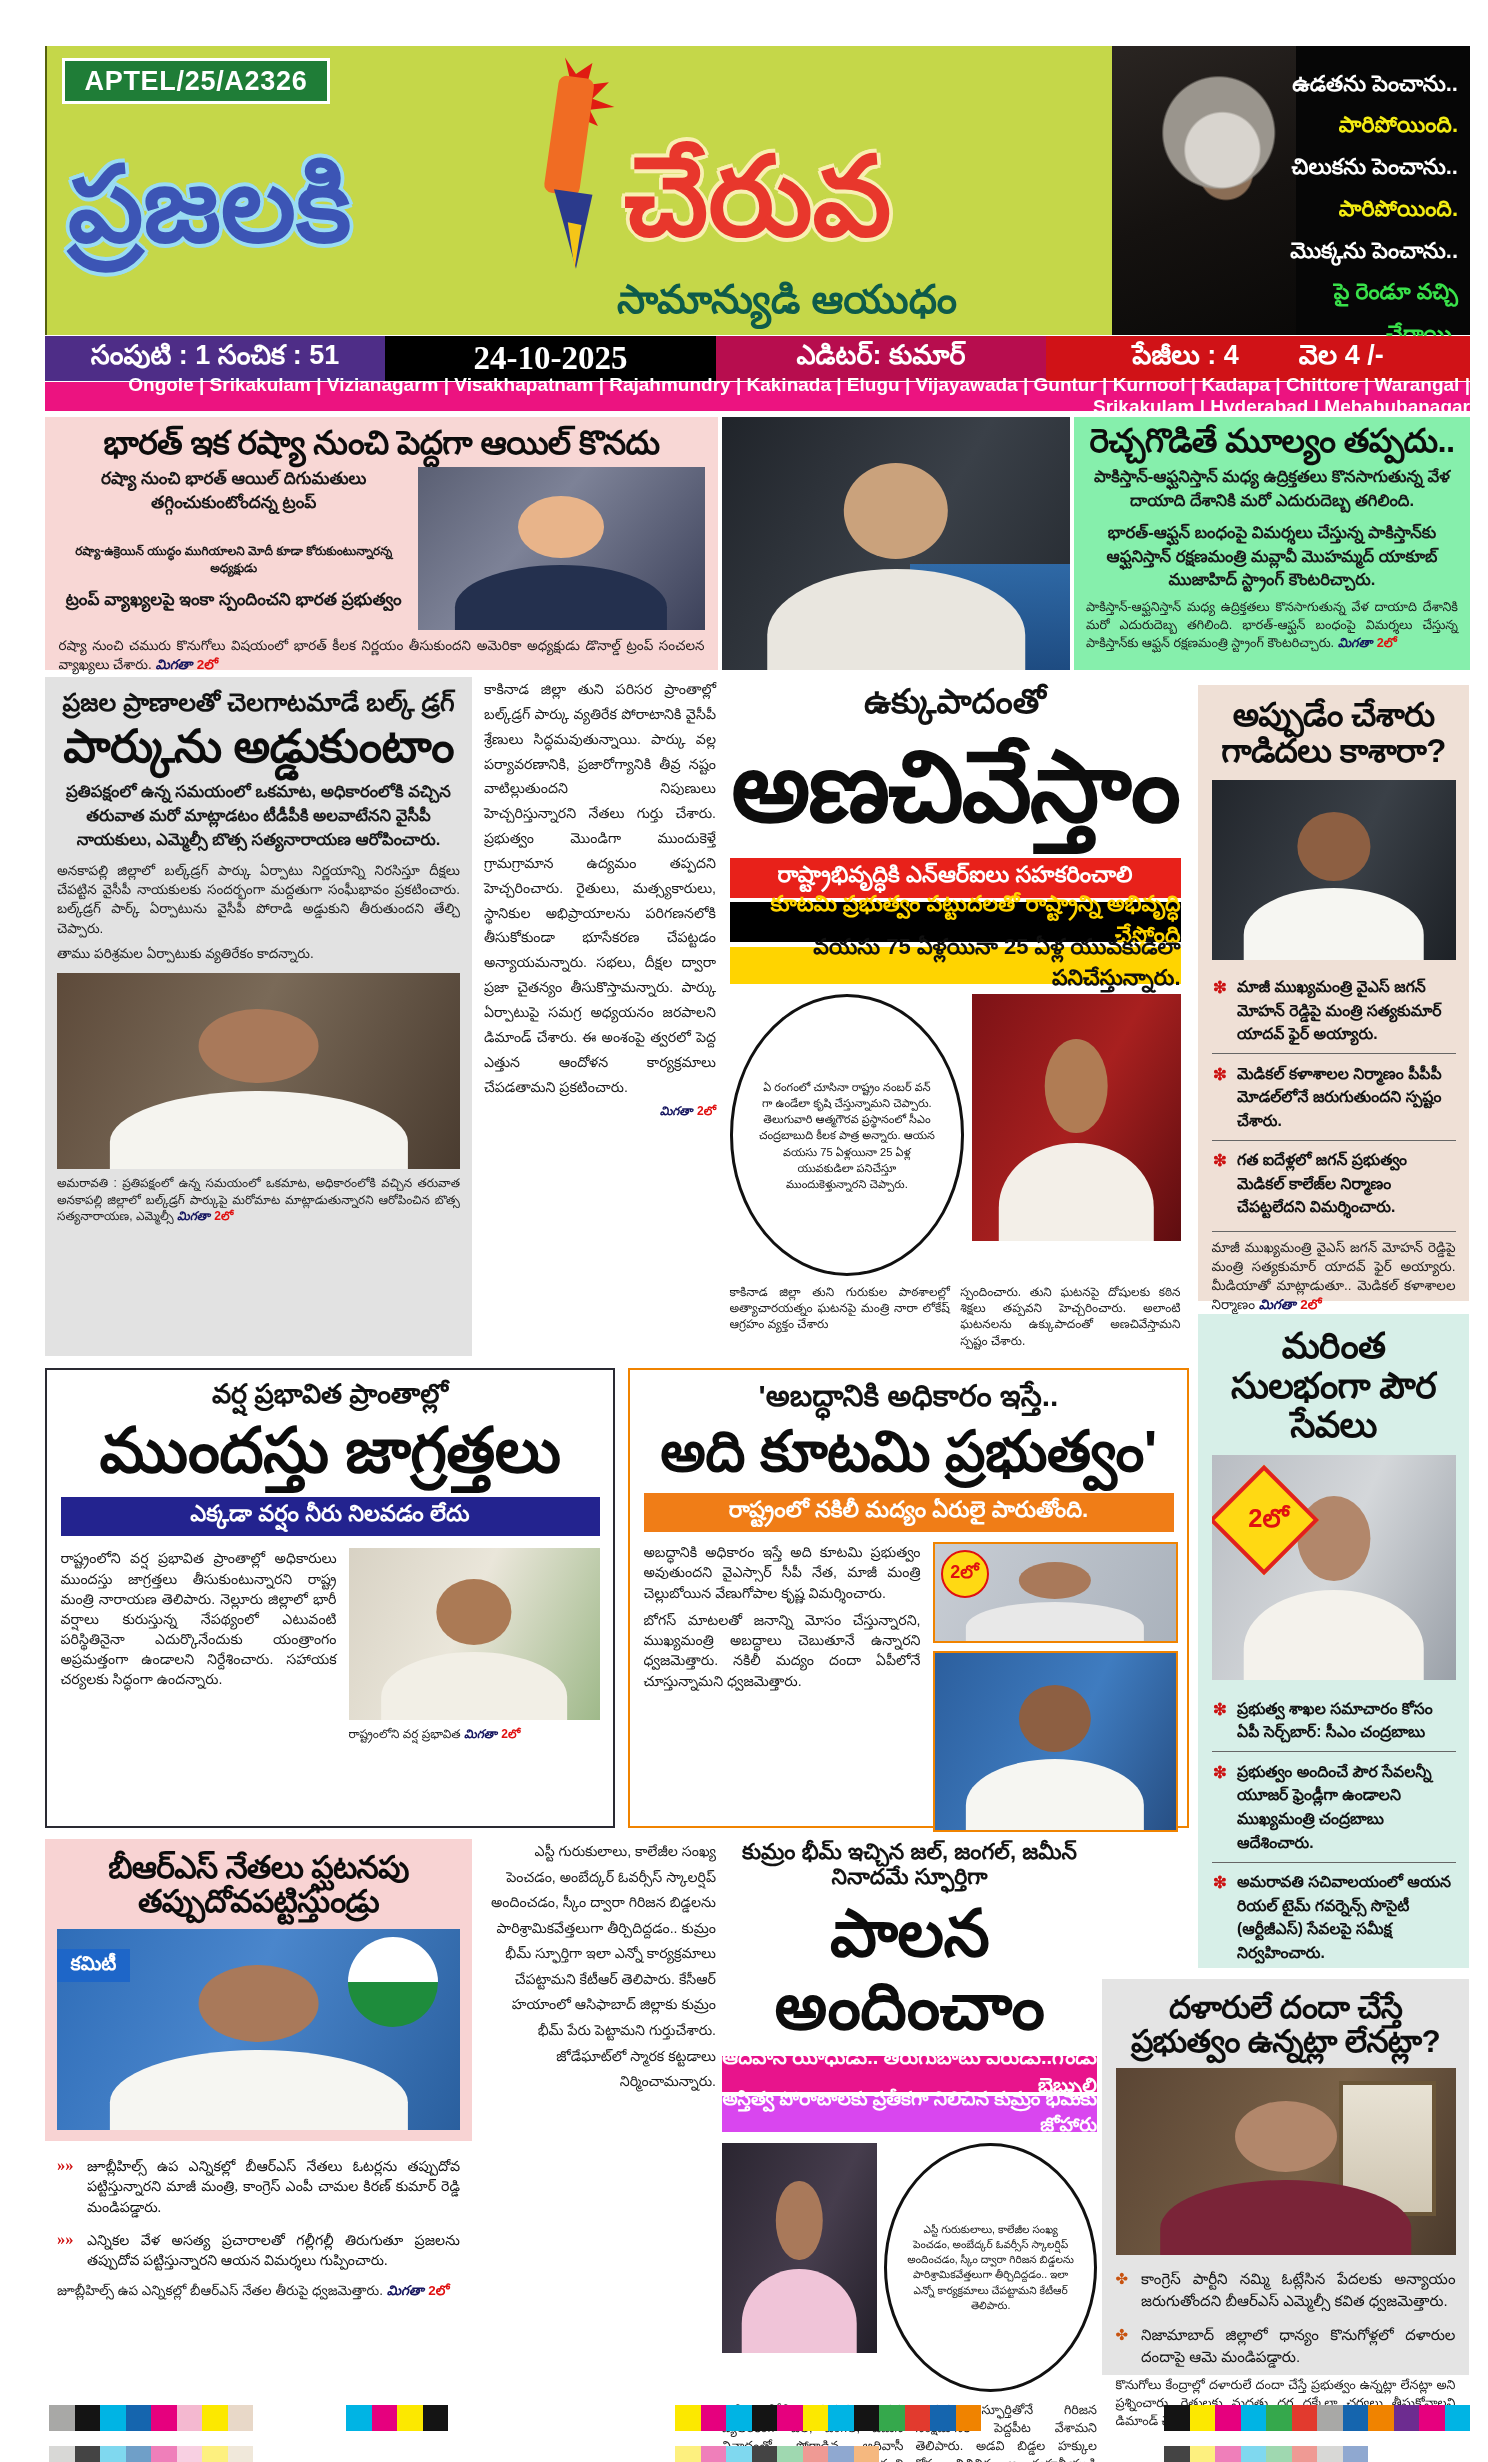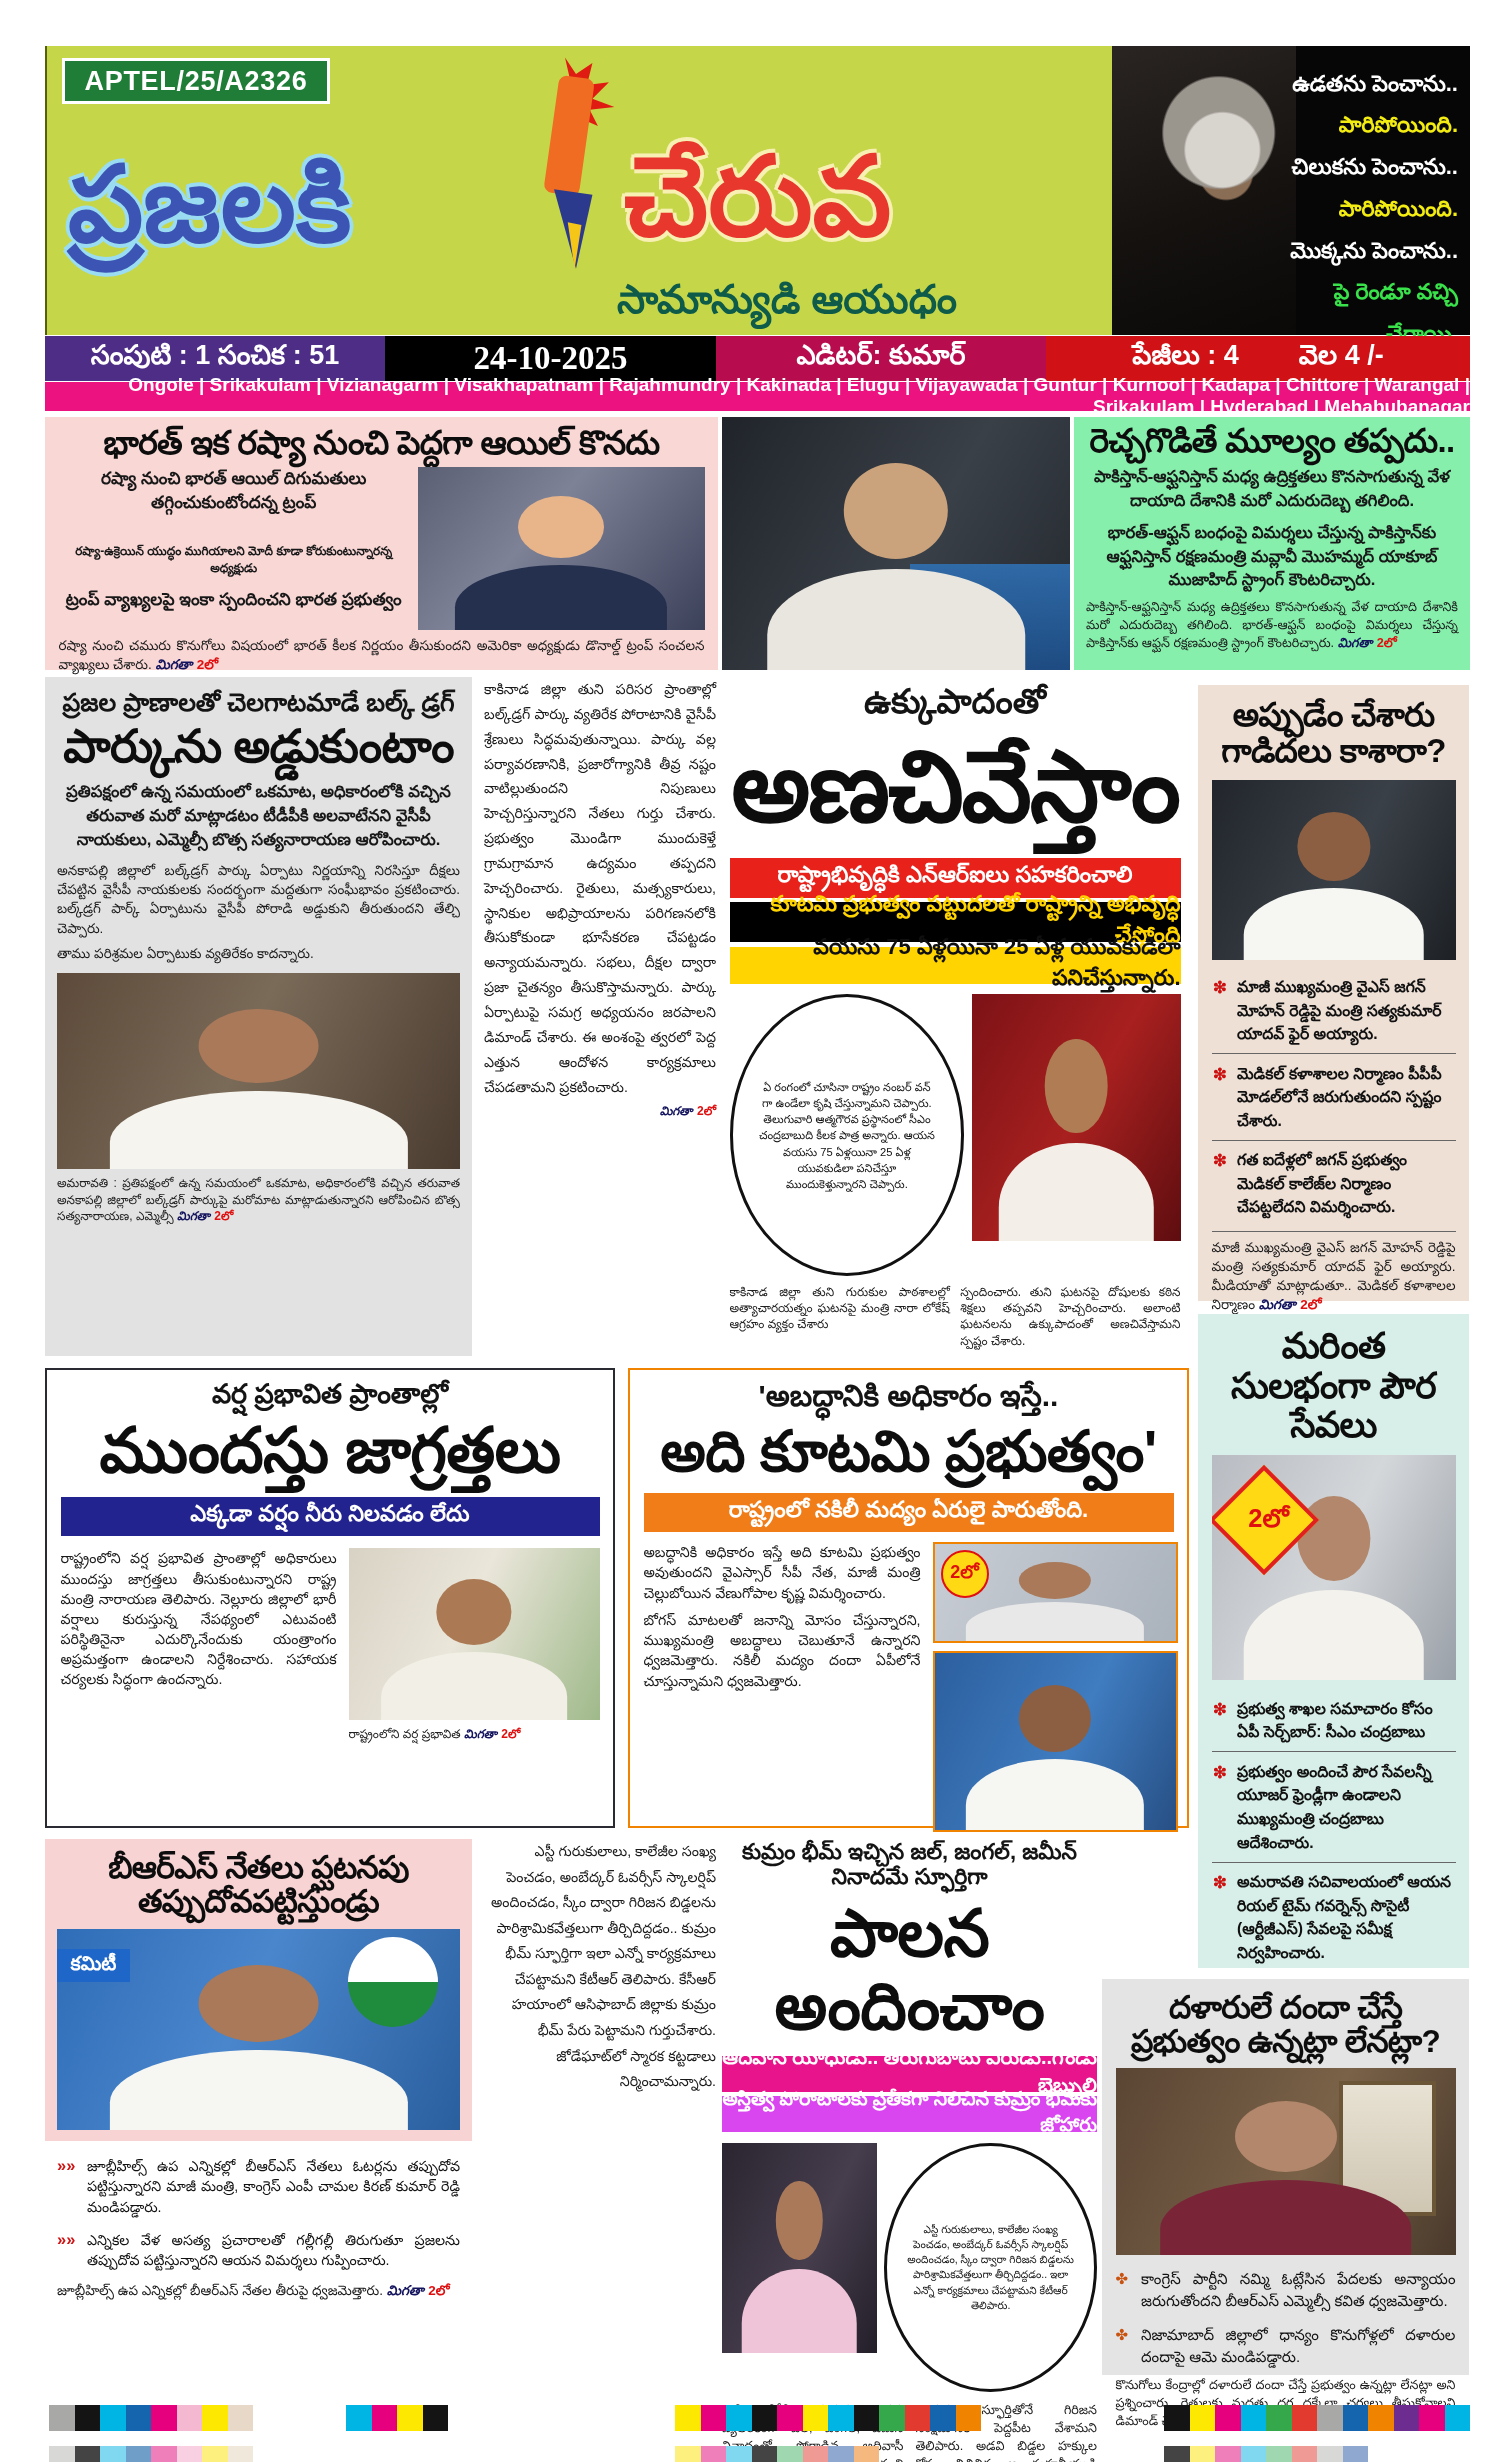--- a/index.html
+++ b/index.html
@@ -15,21 +15,21 @@
   .migata .mpg{color:#e01010;}
   
   .ph{position:relative;overflow:hidden;}
   .ph::before{content:"";position:absolute;left:50%;top:18%;width:30%;height:38%;transform:translateX(-50%);
       border-radius:50%;background:var(--skin,#b98a68);}
   .ph::after{content:"";position:absolute;left:50%;bottom:-12%;width:74%;height:52%;transform:translateX(-50%);
       border-radius:50% 50% 0 0;background:var(--shirt,#f2f2f2);}
   .bl-item{position:relative;padding:7.5px 1.5px 7.5px 25.5px;font-size:15.7px;line-height:1.5;color:#111;font-weight:600;}
   .bl-item::before{content:"\2747";position:absolute;left:1.5px;top:7.5px;color:#cc1111;font-size:16.5px;}
   .bl-item + .bl-item{border-top:0.7px solid #666;}
-  .arrow-item{position:relative;padding:6px 0 6px 30px;font-size:14.2px;line-height:1.45;text-align:justify;color:#111;}
+  .arrow-item{position:relative;padding:6px 0 6px 30px;font-size:14.2px;line-height:1.45;text-align:justify;color:#111;font-family:Liberation Serif, serif;}
   .arrow-item::before{content:"\00BB\00BB";position:absolute;left:0;top:4.5px;color:#d01212;font-weight:800;font-size:16.5px;}
   .flower-item{position:relative;padding:6px 0 6px 25.5px;font-size:15px;line-height:1.45;text-align:justify;color:#111;}
   .flower-item::before{content:"\2724";position:absolute;left:0;top:6px;color:#c8520f;font-size:15px;}
   .cbar{position:absolute;display:flex;}
   .csq{width:25.5px;height:25.5px;}
   .cbar.short .csq{height:16.5px;}
   .caption-t{font-size:12px;line-height:1.35;color:#222;text-align:justify;}
   .oval{border:3px solid #111;border-radius:50%;display:flex;align-items:center;justify-content:center;
         text-align:center;padding:25.5px;font-size:11.2px;line-height:1.45;color:#111;background:#fff;}
 </style>

